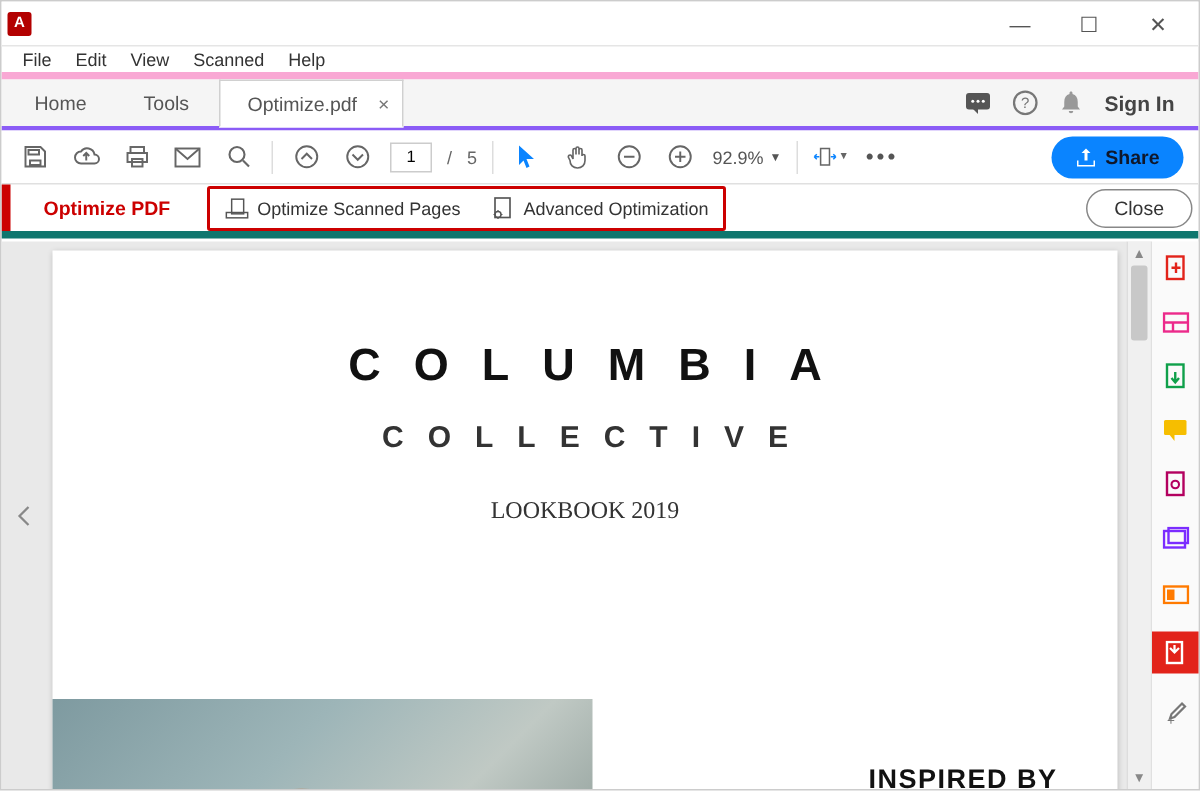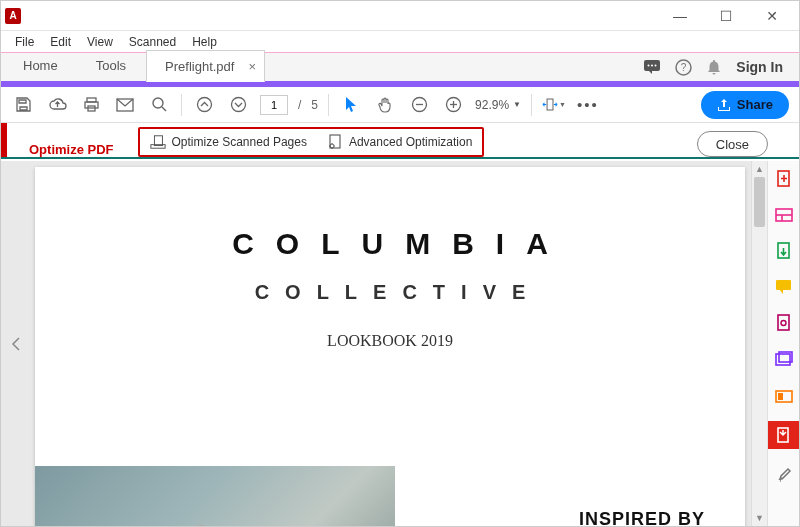--- a/index.html
+++ b/index.html
@@ -6,45 +6,45 @@
 body { width: 800px; height: 527px; overflow: hidden; background: #fff; border: 1px solid #ccc; position: relative; }
 
 
 .titlebar { height: 30px; display: flex; align-items: center; padding: 0 4px; background: #fff; border-bottom: 1px solid #e5e5e5; }
 .titlebar .app-icon { width: 16px; height: 16px; background: #b30000; color: #fff; font-size: 10px; font-weight: bold; display: flex; align-items: center; justify-content: center; border-radius: 2px; margin-right: 6px; }
 .titlebar .title { font-size: 12px; color: #555; }
 .titlebar .spacer { flex: 1; }
 .titlebar .win-btn { width: 46px; height: 30px; display: flex; align-items: center; justify-content: center; font-size: 14px; color: #555; cursor: pointer; }
 
 
-.menubar { height: 22px; display: flex; align-items: center; padding: 0 6px; font-size: 12px; color: #333; border-bottom: 1px solid #f9a8d4; }
+.menubar { height: 22px; display: flex; align-items: center; padding: 0 6px; font-size: 12px; color: #333; border-bottom: 5px solid #f9a8d4; }
 .menubar .menu-item { padding: 2px 8px; cursor: pointer; }
 
 
-.tabs-row { height: 34px; background: #f5f5f5; display: flex; align-items: flex-end; border-bottom: 6px solid #8b5cf6; padding-left: 4px; }
+.tabs-row { height: 34px; background: #f5f5f5; display: flex; align-items: flex-end; border-bottom: 3px solid #8b5cf6; padding-left: 4px; }
 .tabs-row .tab { height: 32px; padding: 0 18px; display: flex; align-items: center; font-size: 13px; color: #555; cursor: pointer; margin-right: 2px; }
 .tabs-row .tab.doc { background: #fff; border: 1px solid #d0d0d0; border-bottom: 1px solid #fff; position: relative; bottom: -1px; padding-right: 8px; }
 .tabs-row .tab.doc .tab-x { margin-left: 14px; font-size: 13px; color: #777; cursor: pointer; }
 .tabs-row .right { margin-left: auto; display: flex; align-items: center; height: 100%; gap: 14px; padding-right: 16px; color: #666; }
 .tabs-row .right .icon-btn { cursor: pointer; font-size: 16px; }
 .tabs-row .signin { font-size: 14px; font-weight: 600; color: #444; cursor: pointer; }
 
 
 .toolbar { height: 36px; background: #fff; border-bottom: 1px solid #e0e0e0; display: flex; align-items: center; padding: 0 10px; gap: 10px; color: #555; }
 .toolbar .tbtn { width: 24px; height: 24px; display: flex; align-items: center; justify-content: center; cursor: pointer; font-size: 15px; }
 .toolbar .sep { width: 1px; height: 22px; background: #ddd; }
 .toolbar .page-input { width: 28px; height: 20px; border: 1px solid #ccc; text-align: center; font-size: 11px; }
 .toolbar .page-total { font-size: 12px; color: #666; }
 .toolbar .zoom-val { font-size: 12px; display: flex; align-items: center; gap: 4px; }
 .toolbar .zoom-val .dd { font-size: 8px; }
 .toolbar .spacer { flex: 1; }
 .toolbar .share-btn { background: #0a84ff; color: #0f172a; border-radius: 16px; height: 28px; padding: 0 16px; display: flex; align-items: center; gap: 6px; font-size: 13px; cursor: pointer; font-weight: 600; }
 
 
-.optimize-bar { height: 36px; border-bottom: 2px solid #0f766e; display: flex; align-items: flex-end; padding-right: 31px; gap: 14px; }
+.optimize-bar { height: 36px; border-bottom: 5px solid #0f766e; display: flex; align-items: center; padding-right: 4px; gap: 14px; }
 .optimize-bar .red-stripe { width: 6px; height: 100%; background: #cc0000; }
 .optimize-bar .label { color: #cc0000; font-size: 13px; font-weight: 600; margin-left: 8px; }
 .optimize-bar .group-highlight { border: 2px solid #cc0000; border-radius: 2px; display: flex; align-items: center; height: 30px; padding: 0 6px; gap: 12px; margin-left: 10px; }
 .optimize-bar .opt-btn { display: flex; align-items: center; gap: 6px; font-size: 12px; color: #333; cursor: pointer; height: 24px; padding: 0 4px; }
 .optimize-bar .opt-btn .oicon { width: 16px; height: 16px; display: flex; align-items: center; justify-content: center; font-size: 13px; }
 .optimize-bar .close-btn { margin-left: auto; border: 1px solid #888; border-radius: 14px; height: 26px; padding: 0 18px; font-size: 13px; color: #333; cursor: pointer; display: flex; align-items: center; }
 
 
 .content-wrap { position: absolute; top: 160px; left: 0; right: 0; bottom: 0; display: flex; }
 .page-area { flex: 1; background: #e9e9e9; position: relative; overflow: hidden; }
@@ -93,21 +93,21 @@
   <div class="menu-item">Edit</div>
   <div class="menu-item">View</div>
   <div class="menu-item">Scanned</div>
   <div class="menu-item">Help</div>
 </div>
 
 <div class="tabs-row">
   <div class="tab">Home</div>
   <div class="tab">Tools</div>
   <div class="tab doc">
-    <span>Preflight.pdf</span>
+    <span>Optimize.pdf</span>
     <span class="tab-x">×</span>
   </div>
   <div class="right">
     <span class="icon-btn">
       <svg width="18" height="16" viewBox="0 0 18 16">
           <rect x="1" y="1" width="16" height="11" rx="2" fill="#555"></rect>
           <polygon points="5,11 9,15 9,11" fill="#555"></polygon>
           <circle cx="5.5" cy="6.5" r="1" fill="#fff"></circle>
           <circle cx="9" cy="6.5" r="1" fill="#fff"></circle>
           <circle cx="12.5" cy="6.5" r="1" fill="#fff"></circle>

